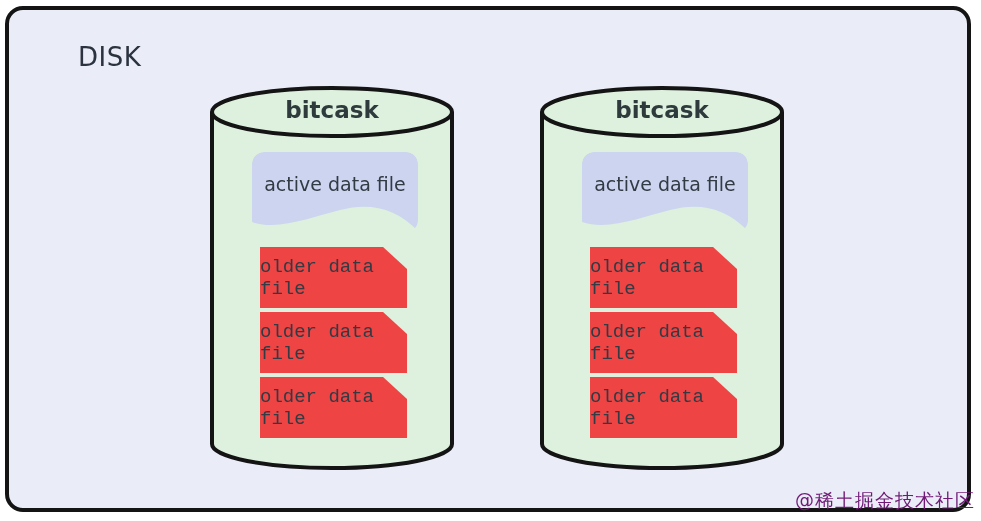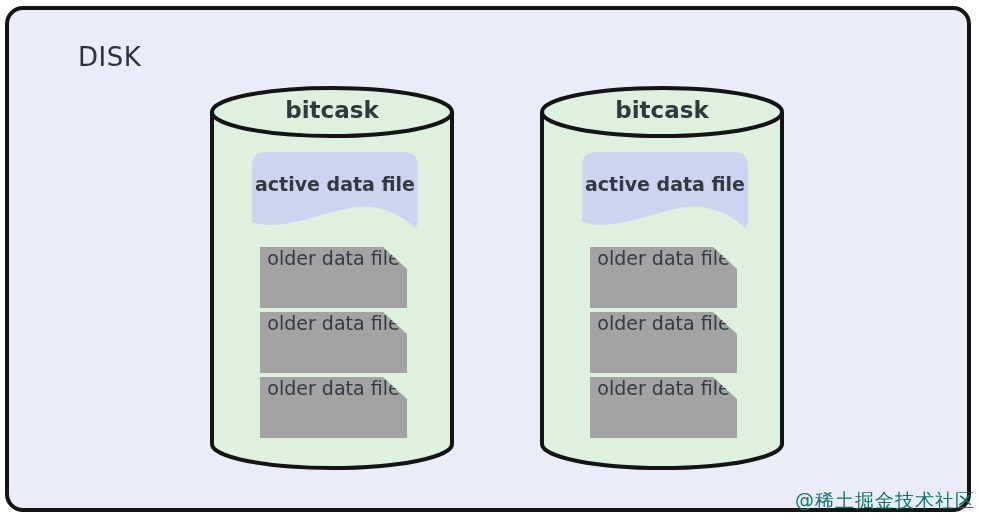--- a/index.html
+++ b/index.html
@@ -30,37 +30,37 @@
     position:absolute; top:13px; left:0; width:100%;
     text-align:center; font-size:23px; color:#2f3a3d;font-weight:bold;
   }
 
   .active-file {
     position:absolute; left:44px; top:68px; width:166px; height:80px;
     background:#ccd4ef; border-radius:12px;
     clip-path: path("M12,0 H154 C160.6,0 166,5.4 166,12 V79 C144,56 118,50 88,58 C60,65 26,79 0,70 V12 C0,5.4 5.4,0 12,0 Z");
     display:flex; align-items:center; justify-content:center;
     padding-bottom:16px; box-sizing:border-box;
-    font-size:19px; color:#323a44;font-weight:bold;
+    font-size:19px; color:#323a44;
   }
 
   .older-file {
     position:absolute; left:52px; width:147px; height:61px;
-    background:#a3a3a3;
+    background:#ef4444;
     clip-path: polygon(0 0, 83.7% 0, 100% 36%, 100% 100%, 0 100%);
-    display:flex; align-items:flex-start; justify-content:center;
-    font-size:19px; color:#323a44;
+    display:flex; align-items:center; justify-content:center;
+    font-size:19px; color:#323a44;font-family:Liberation Mono, monospace;
   }
   .older-1 { top:163px; }
   .older-2 { top:228px; }
   .older-3 { top:293px; }
 
   .watermark {
     position:absolute; right:6px; top:488px; z-index:5;
-    font-size:19px; color:#0f766e; letter-spacing:1px;margin-left:10px;
+    font-size:19px; color:#701a75; letter-spacing:1px;margin-left:10px;
   }
 </style>
 </head>
 <body>
 
 <div class="frame">
 
   <div class="panel"></div>
 
   <div class="disk-label">DISK</div>

